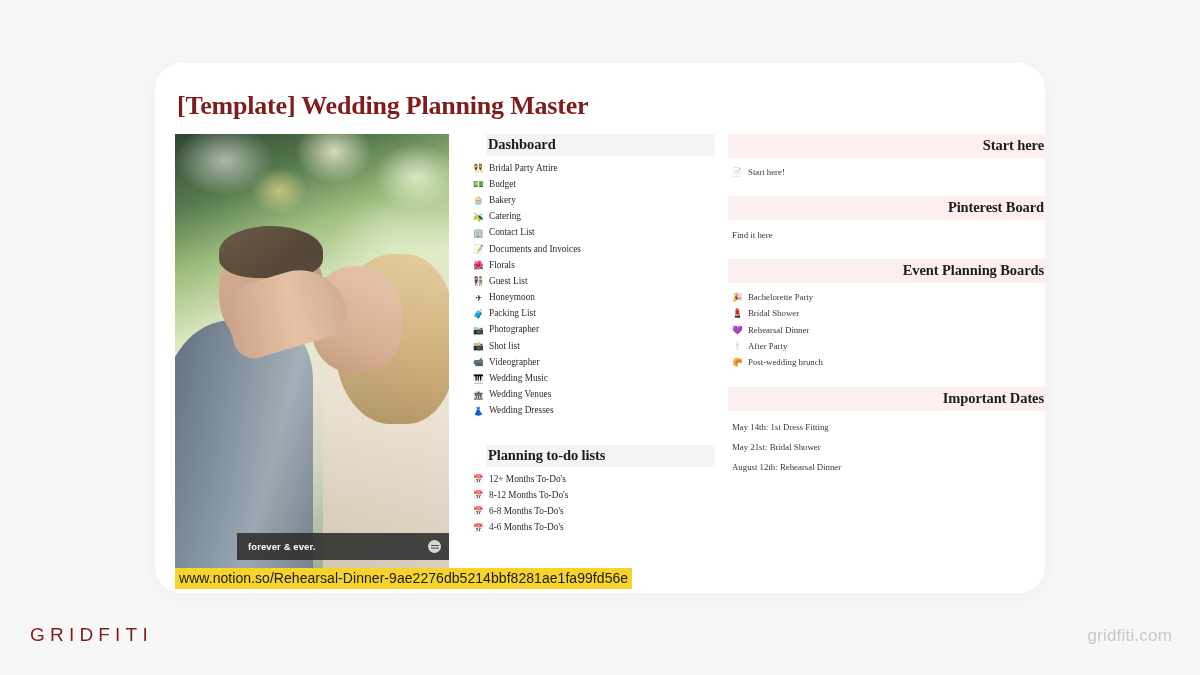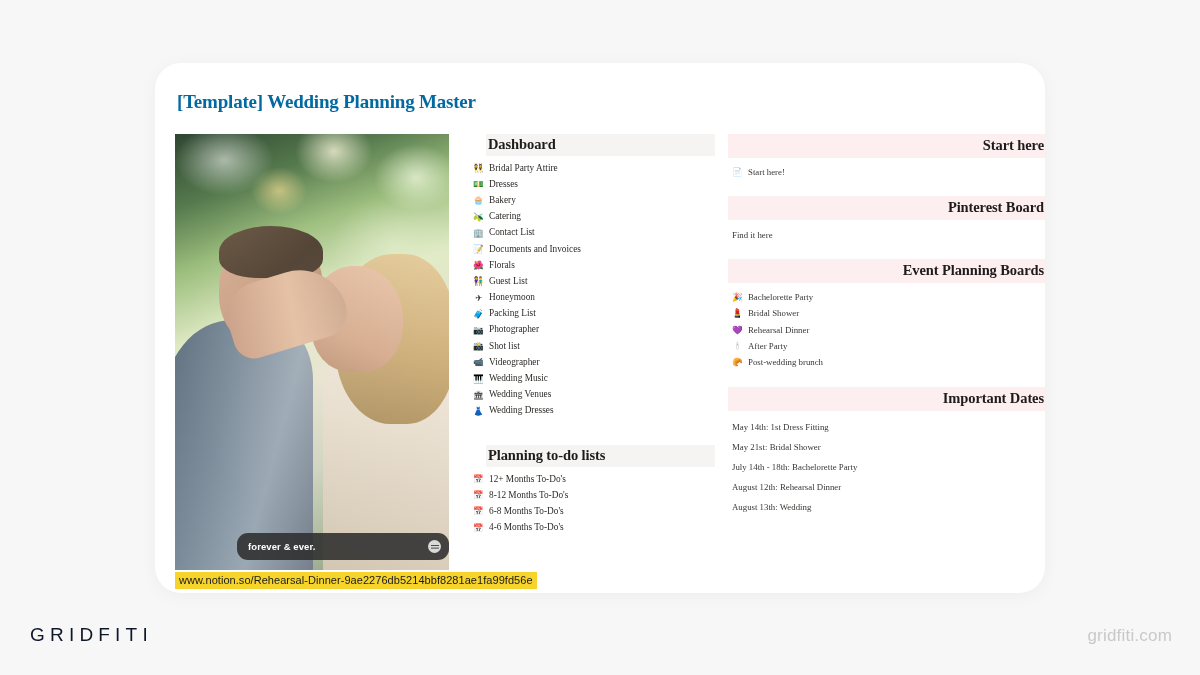--- a/index.html
+++ b/index.html
@@ -25,24 +25,24 @@
     background: #ffffff;
     border-radius: 26px;
     box-shadow: 0 3px 18px rgba(0,0,0,0.045);
     overflow: hidden;
   }
 
   .doc-title {
     position: absolute;
     left: 22px;
     top: 28px;
-    font-size: 19px;
+    font-size: 26px;
     font-weight: bold;
     letter-spacing: -0.2px;
-    color: #0369a1;
+    color: #7f1d1d;
     white-space: nowrap;
   }
 
   
   .columns {
     position: absolute;
     left: 20px;
     top: 71px;
     width: 875px;
     height: 455px;
@@ -150,21 +150,20 @@
     position: absolute;
     left: 62px;
     right: 0;
     bottom: 10px;
     height: 27px;
     background: rgba(46,46,46,0.88);
     display: flex;
     align-items: center;
     padding: 0 8px 0 11px;
     box-sizing: border-box;
-    border-radius: 11px;
   }
   .video-overlay-title {
     color: #ffffff;
     font-family: "Liberation Sans", sans-serif;
     font-size: 9.5px;
     font-weight: bold;
     letter-spacing: 0.1px;
   }
   .video-overlay-icon {
     margin-left: auto;
@@ -184,21 +183,21 @@
   }
 
   
   .url-bar {
     position: absolute;
     left: 0px;
     bottom: 0px;
     background: #f6d42c;
     color: #1b1b1b;
     font-family: "Liberation Sans", sans-serif;
-    font-size: 11px;
+    font-size: 14px;
     letter-spacing: 0.05px;
     padding: 2.5px 4px 3px 4px;
     white-space: nowrap;
     z-index: 5;
   }
 
   
   .sect-head-grey {
     background: #f6f4f2;
     font-size: 14.5px;
@@ -276,21 +275,21 @@
   }
 
   
   .brand-left {
     position: absolute;
     left: 30px;
     top: 624px;
     font-family: "Liberation Sans", sans-serif;
     font-size: 19px;
     letter-spacing: 5.2px;
-    color: #0f172a;
+    color: #7f1d1d;
     font-weight: 400;
     text-align: center;
   }
   .brand-right {
     position: absolute;
     right: 28px;
     top: 626px;
     font-family: "Liberation Sans", sans-serif;
     font-size: 17px;
     letter-spacing: 0.2px;
@@ -329,21 +328,21 @@
 
     <div class="col-mid">
       <div class="sect-head-grey">Dashboard</div>
       <ul class="list">
         <li class="list-item">
           <span class="emoji">👯</span>
           <span>Bridal Party Attire</span>
         </li>
         <li class="list-item">
           <span class="emoji">💵</span>
-          <span>Dresses</span>
+          <span>Budget</span>
         </li>
         <li class="list-item">
           <span class="emoji">🧁</span>
           <span>Bakery</span>
         </li>
         <li class="list-item">
           <span class="emoji">🫒</span>
           <span>Catering</span>
         </li>
         <li class="list-item">
@@ -463,23 +462,21 @@
             <span>Post-wedding brunch</span>
           </div>
         </div>
       </div>
 
       <div class="sect">
         <div class="sect-head-pink">Important Dates</div>
         <div class="sect-body">
           <div class="row-date">May 14th: 1st Dress Fitting</div>
           <div class="row-date">May 21st: Bridal Shower</div>
-          <div class="row-date">July 14th - 18th: Bachelorette Party</div>
           <div class="row-date">August 12th: Rehearsal Dinner</div>
-          <div class="row-date">August 13th: Wedding</div>
         </div>
       </div>
 
     </div>
   </div>
 </div>
 
 <div class="brand-left">GRIDFITI</div>
 <div class="brand-right">gridfiti.com</div>
 

